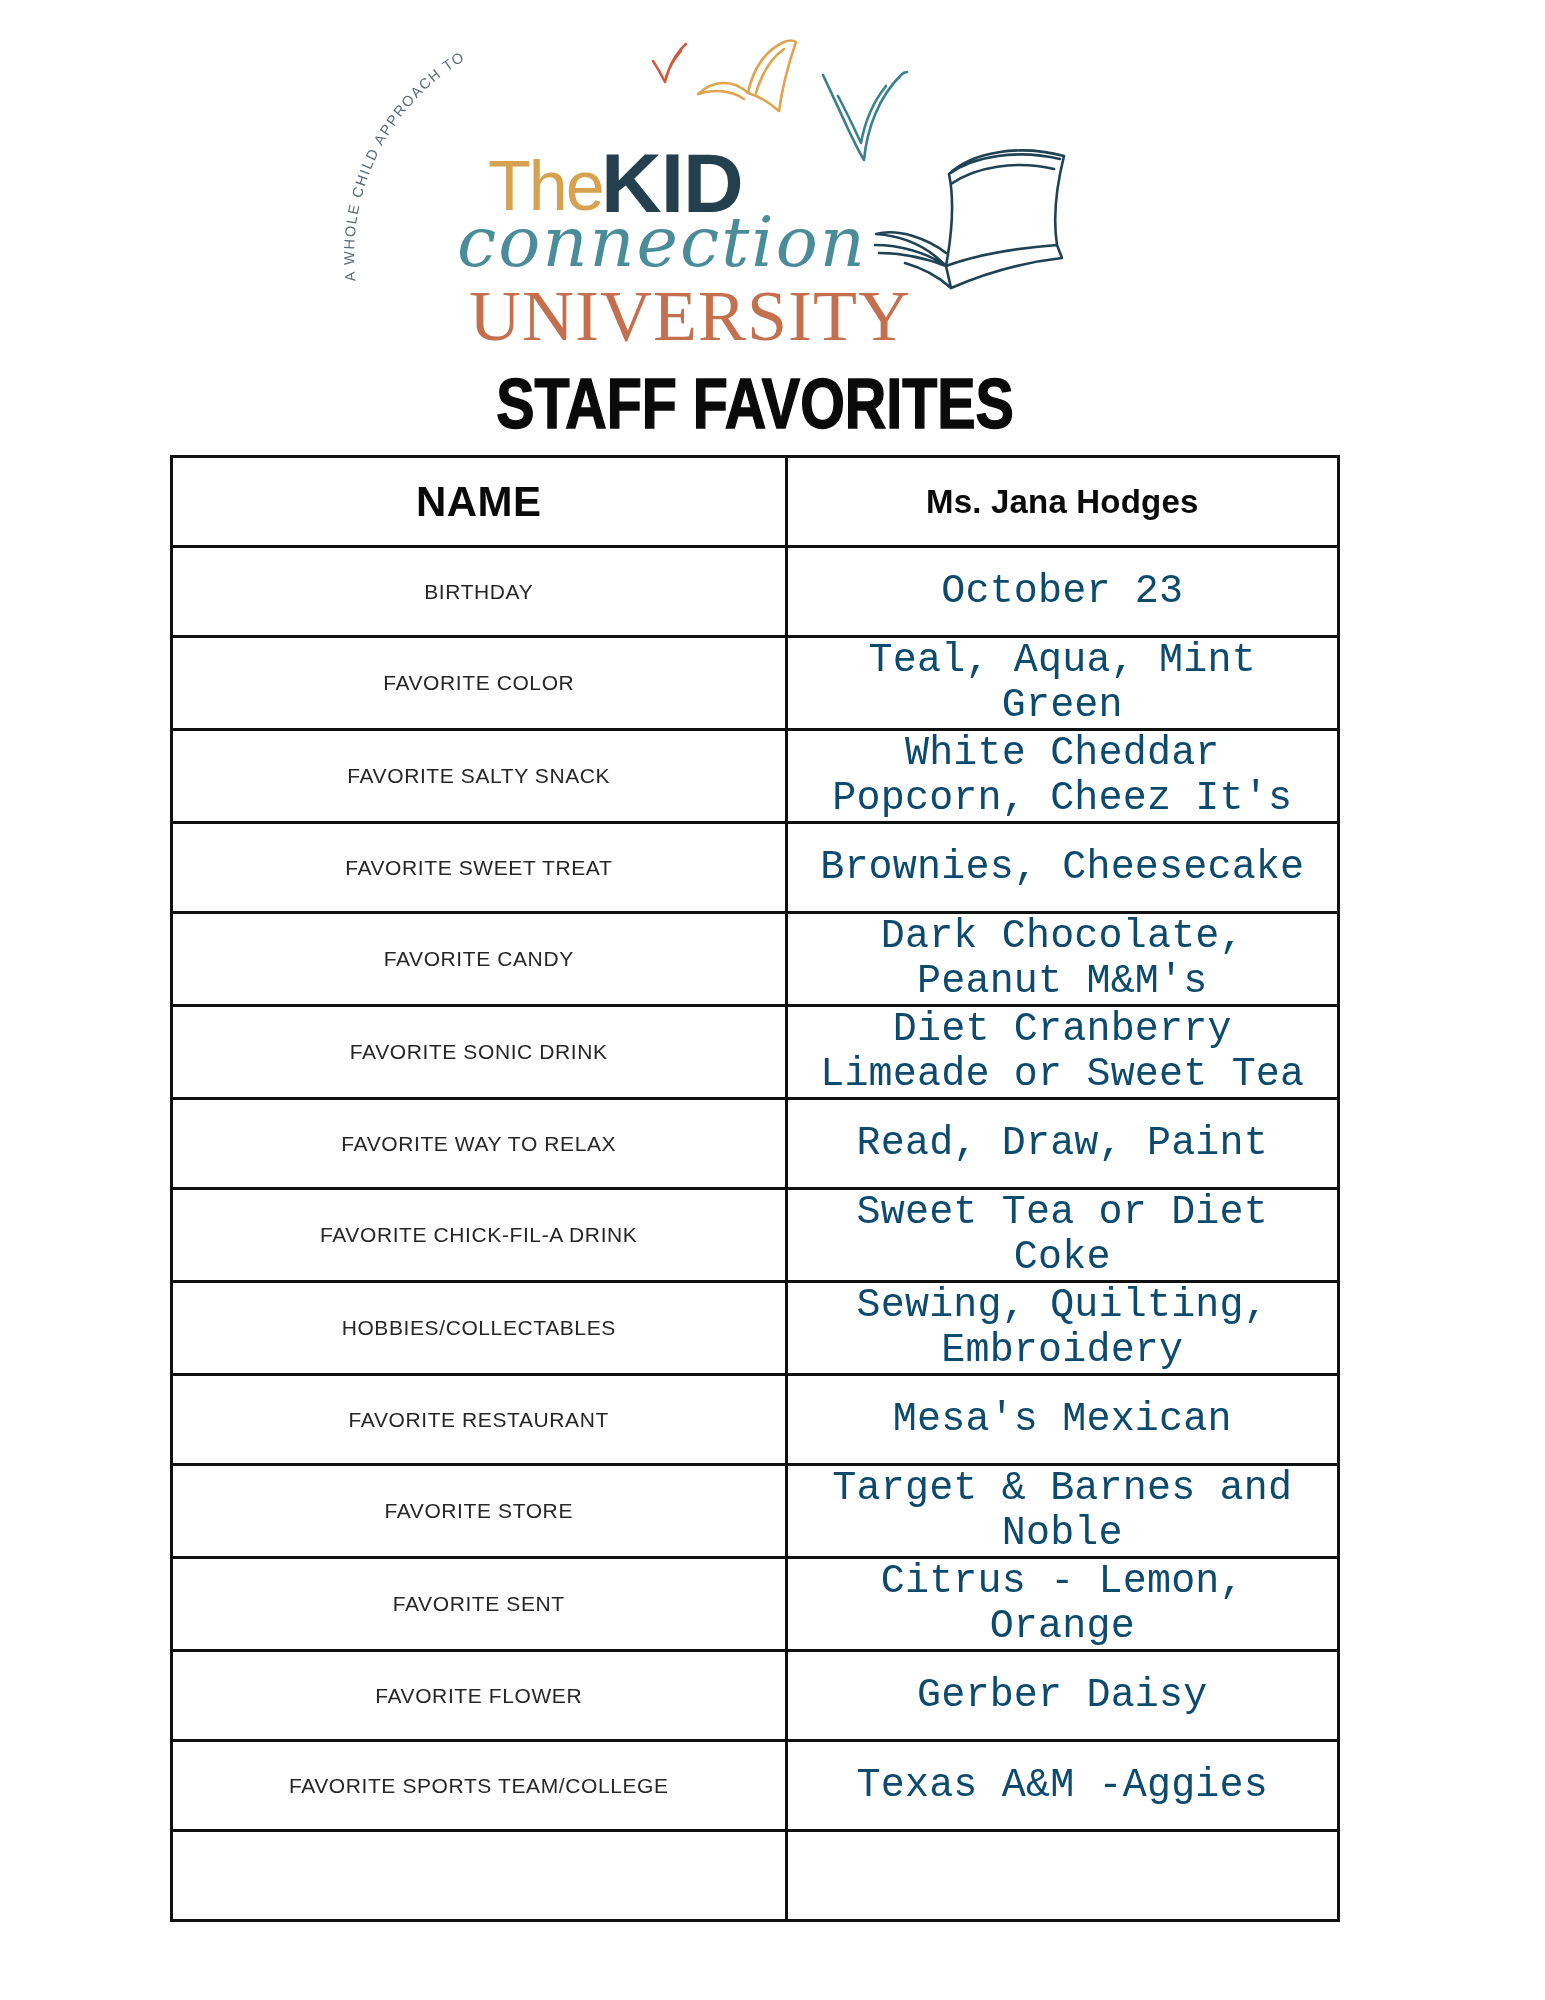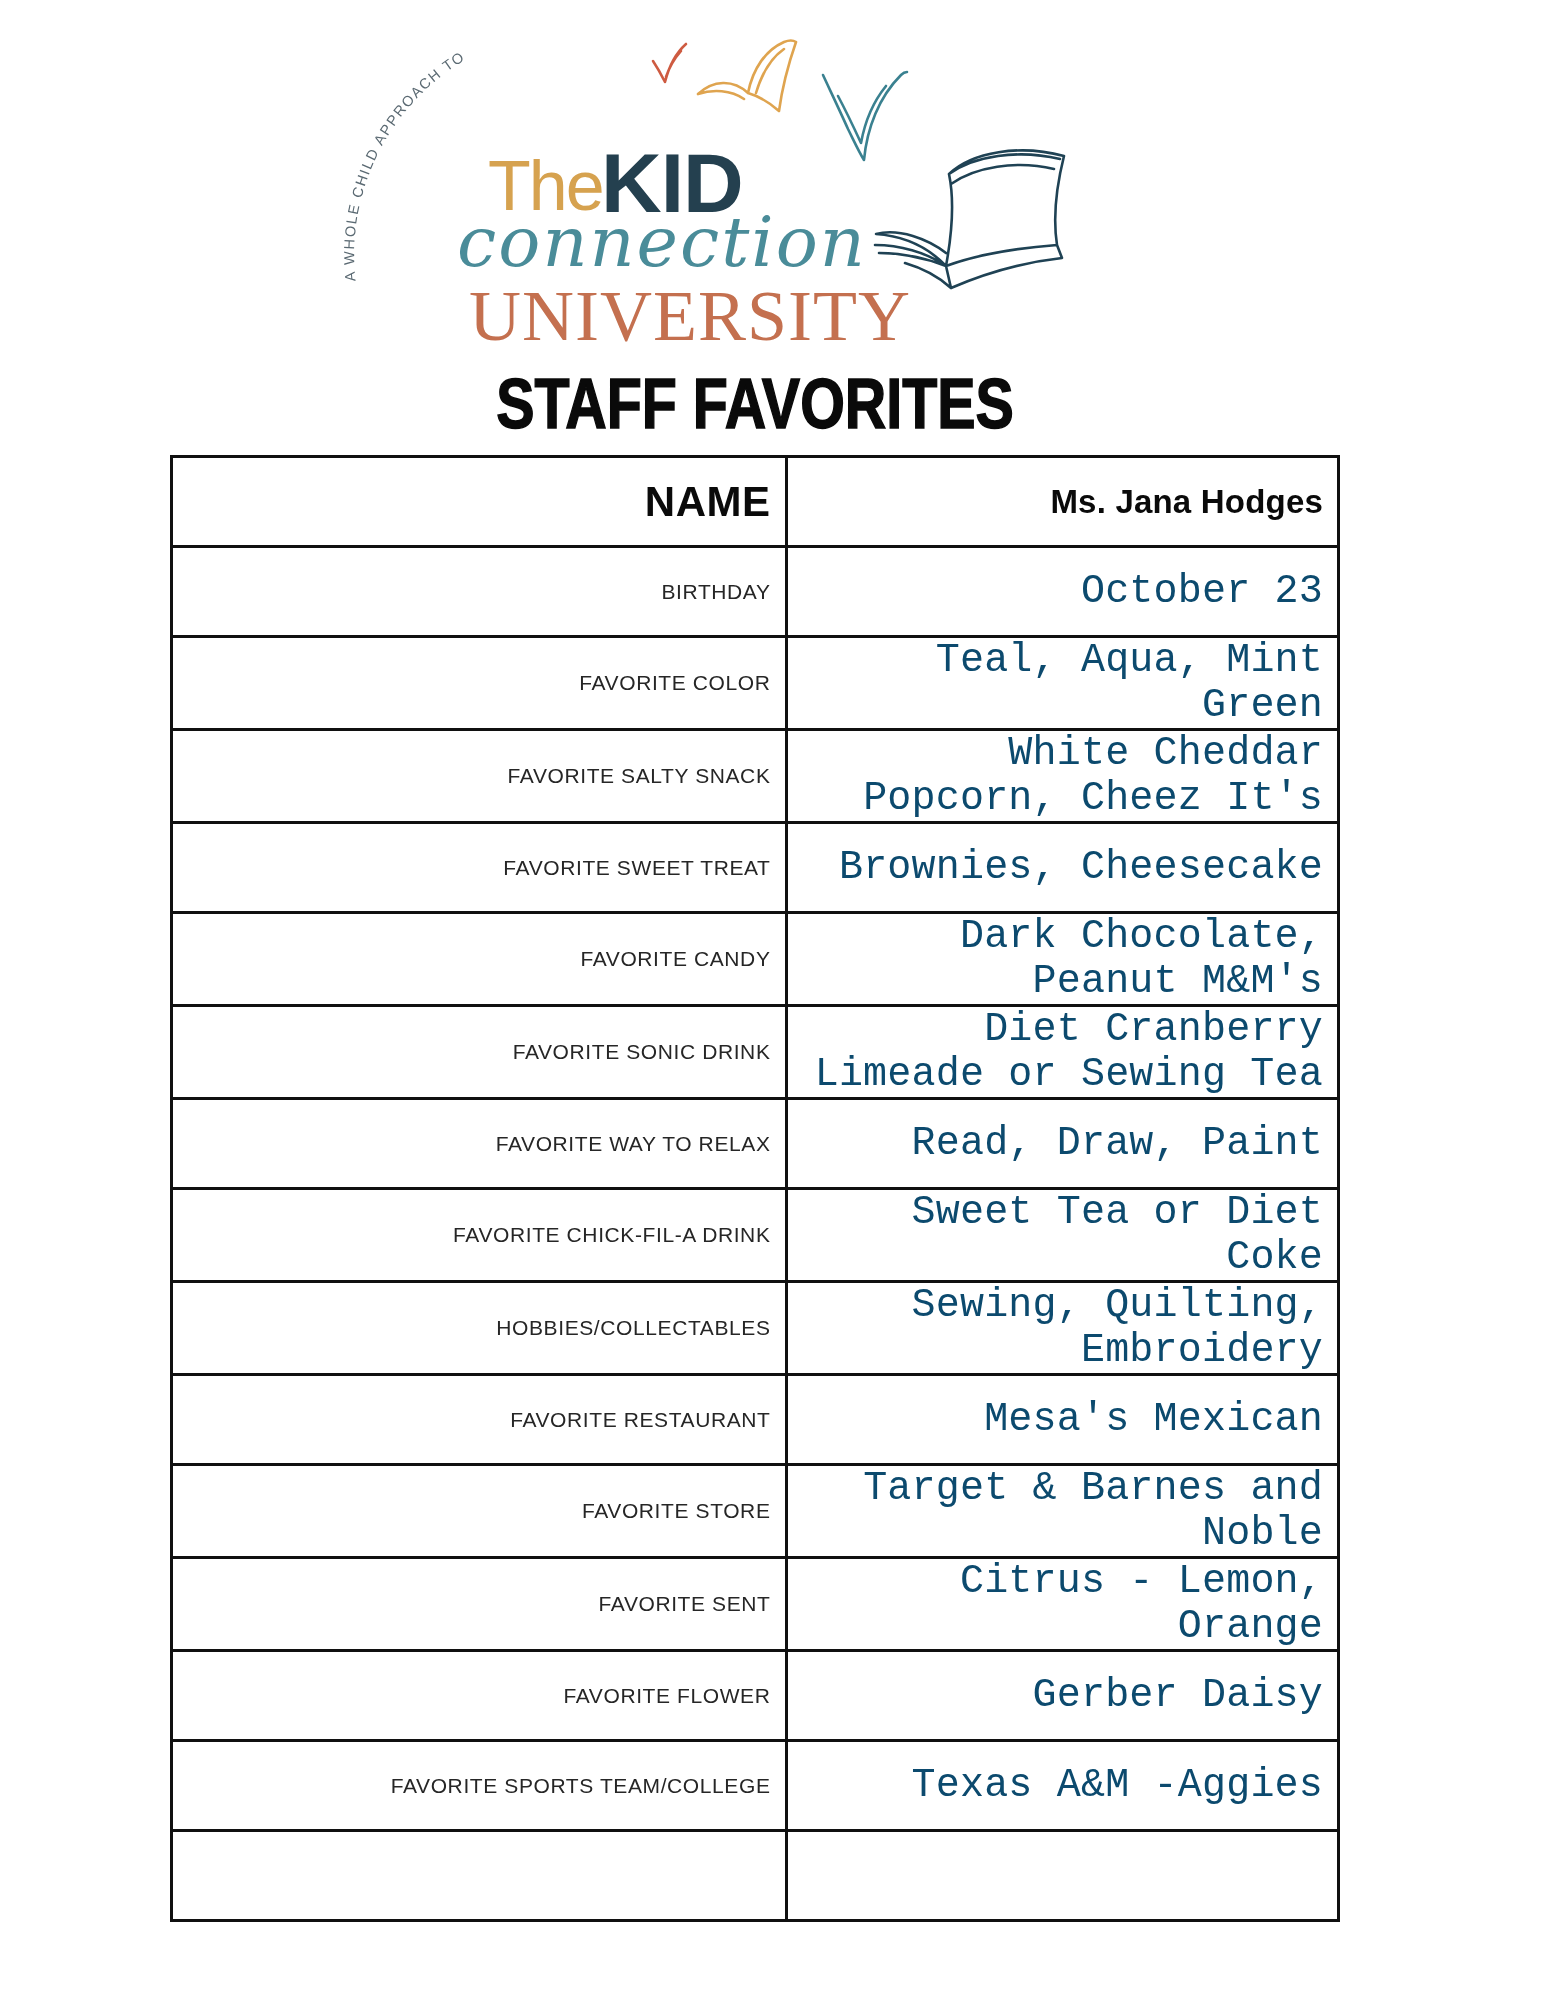--- a/index.html
+++ b/index.html
@@ -36,21 +36,21 @@
   }
   
   table.fav{
     position:absolute;left:170px;top:455px;width:1170px;
     border-collapse:collapse;table-layout:fixed;
   }
   table.fav tr{height:90px;}
   table.fav th,table.fav td{
     border:3.5px solid #101010;
     border-left-width:3px;border-right-width:3px;
-    text-align:right;vertical-align:middle;
+    text-align:center;vertical-align:middle;
     padding:0 14px;overflow:hidden;
     background:#ffffff;
   }
   th.h-label{font-size:42px;font-weight:bold;color:#0a0a0a;letter-spacing:0.5px;}
   th.h-value{font-size:33px;font-weight:bold;color:#0a0a0a;letter-spacing:0.2px;}
   td.c-label{font-size:21px;font-weight:400;color:#262626;letter-spacing:0.6px;}
   td.c-value{font-size:40px;font-weight:400;color:#0c4a6e;letter-spacing:0.2px;font-family:Liberation Mono, monospace;}
 </style>
 </head>
 <body>
@@ -121,21 +121,21 @@
         <tr>
       <td class="c-label">FAVORITE SWEET TREAT</td>
       <td class="c-value">Brownies, Cheesecake</td>
     </tr>
         <tr>
       <td class="c-label">FAVORITE CANDY</td>
       <td class="c-value">Dark Chocolate, Peanut M&amp;M's</td>
     </tr>
         <tr>
       <td class="c-label">FAVORITE SONIC DRINK</td>
-      <td class="c-value">Diet Cranberry Limeade or Sewing Tea</td>
+      <td class="c-value">Diet Cranberry Limeade or Sweet Tea</td>
     </tr>
         <tr>
       <td class="c-label">FAVORITE WAY TO RELAX</td>
       <td class="c-value">Read, Draw, Paint</td>
     </tr>
         <tr>
       <td class="c-label">FAVORITE CHICK-FIL-A DRINK</td>
       <td class="c-value">Sweet Tea or Diet Coke</td>
     </tr>
         <tr>

